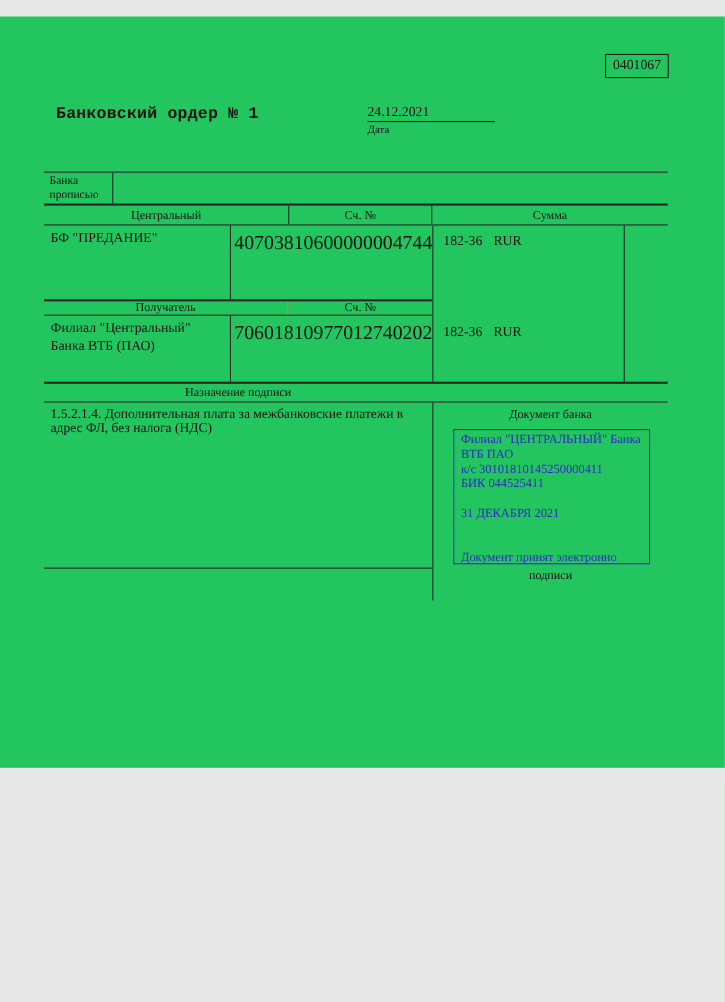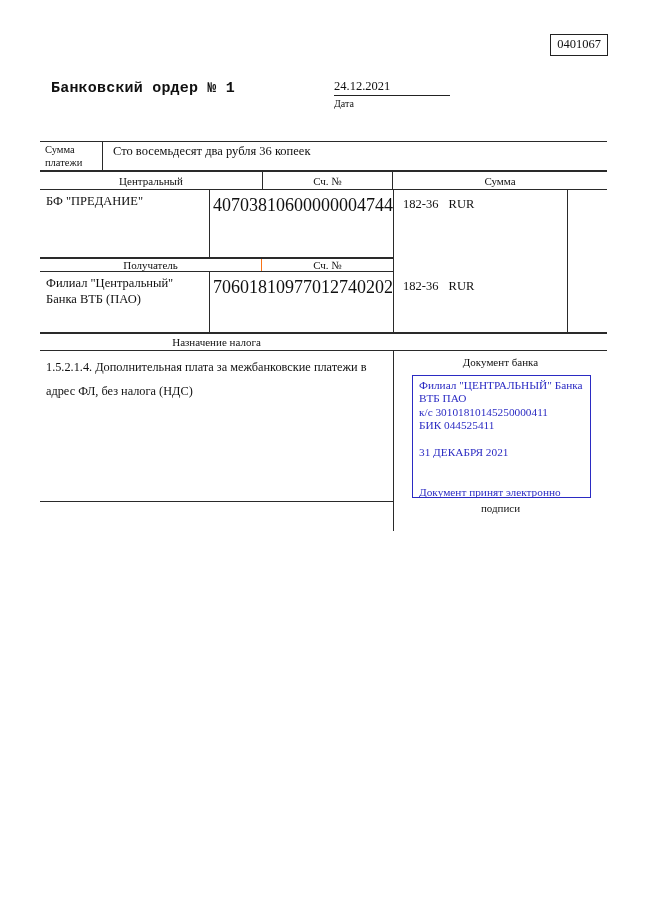--- a/index.html
+++ b/index.html
@@ -1,20 +1,20 @@
 <!DOCTYPE html>
 <html><head>
 <meta charset="utf-8">
 <style>
   * { margin:0; padding:0; box-sizing:border-box; }
   html,body { background:#e8e8e8; }
   .page {
-    position:relative; width:659px; height:911px; background:#ffffff;
+    position:relative; width:659px; height:683px; background:#22c55e;
     font-family:"Liberation Serif", serif; color:#101010; overflow:hidden;
-    margin:0 auto;
+    margin:15px auto;
   }
   
   .code-box {
     position:absolute; top:34px; right:51px;
     border:1px solid #222; padding:2px 6px 3px 6px; font-size:12.5px;
   }
   
   .doc-title {
     position:absolute; left:51px; top:80px;
     font-family:Liberation Mono, monospace; font-weight:bold;
@@ -55,21 +55,21 @@
   .body-sum { flex:1; border-left:1px solid #2a2a2a; position:relative; font-size:12.5px; }
   .amount-1 { position:absolute; top:7px;  left:9px; word-spacing:7px; }
   .amount-2 { position:absolute; top:89px; left:9px; word-spacing:7px; }
   .narrow-div { position:absolute; left:173px; top:0; bottom:0; width:0; border-left:1px solid #2a2a2a; }
 
   .purpose-hdr { display:flex; height:17px; border-bottom:1px solid #2a2a2a; font-size:11px; }
   .ph-left { width:353px; display:flex; align-items:center; justify-content:center; height:100%; }
   .ph-right { flex:1; }
 
   .bottom-block { display:flex; align-items:flex-start; }
-  .purpose-cell { width:353px; height:151px; border-bottom:1px solid #2a2a2a; padding:4px 4px 0 6px; font-size:12.3px; line-height:24px; }
+  .purpose-cell { width:353px; height:151px; border-bottom:1px solid #2a2a2a; padding:4px 4px 0 6px; font-size:12.3px; line-height:13px; }
   .marks-cell { flex:1; height:180px; border-left:1px solid #2a2a2a; text-align:center; font-size:11px; }
   .marks-title { margin-top:5px; }
   .stamp {
     margin:7px 0 0 18px; width:179px; height:123px; text-align:left;
     border:1.5px solid #2b2bc3; color:#2b2bc3; padding:3px 4px 0 6px;
     font-size:11.3px; line-height:13.4px;
   }
   .stamp-line { min-height:13.4px; }
   .signatures { margin-top:4px; }
 </style>
@@ -83,22 +83,21 @@
   <div class="doc-title">Банковский ордер № 1</div>
 
   <div class="date-wrap">
     <div class="date-value">24.12.2021</div>
     <div class="date-label">Дата</div>
   </div>
 
   <div class="form">
 
     <div class="row1">
-      <div class="sum-label">Сумма платежи</div>
-      <div class="sum-words">Сто восемьдесят два рубля 36 копеек</div>
+      <div class="sum-label">Банка прописью</div>
     </div>
 
     <div class="hdr-row">
       <div class="hc c1">Центральный</div>
       <div class="hc c2">Сч. №</div>
       <div class="hc c3">Сумма</div>
     </div>
 
     <div class="body-block">
       <div class="body-left">
@@ -116,21 +115,21 @@
         </div>
       </div>
       <div class="body-sum">
         <div class="amount-1">182-36 RUR</div>
         <div class="amount-2">182-36 RUR</div>
         <div class="narrow-div"></div>
       </div>
     </div>
 
     <div class="purpose-hdr">
-      <div class="ph-left">Назначение налога</div>
+      <div class="ph-left">Назначение подписи</div>
       <div class="ph-right"></div>
     </div>
 
     <div class="bottom-block">
       <div class="purpose-cell">1.5.2.1.4. Дополнительная плата за межбанковские платежи в адрес ФЛ, без налога (НДС)</div>
       <div class="marks-cell">
         <div class="marks-title">Документ банка</div>
         <div class="stamp">
           <div class="stamp-line">Филиал "ЦЕНТРАЛЬНЫЙ" Банка</div>
           <div class="stamp-line">ВТБ ПАО</div>

